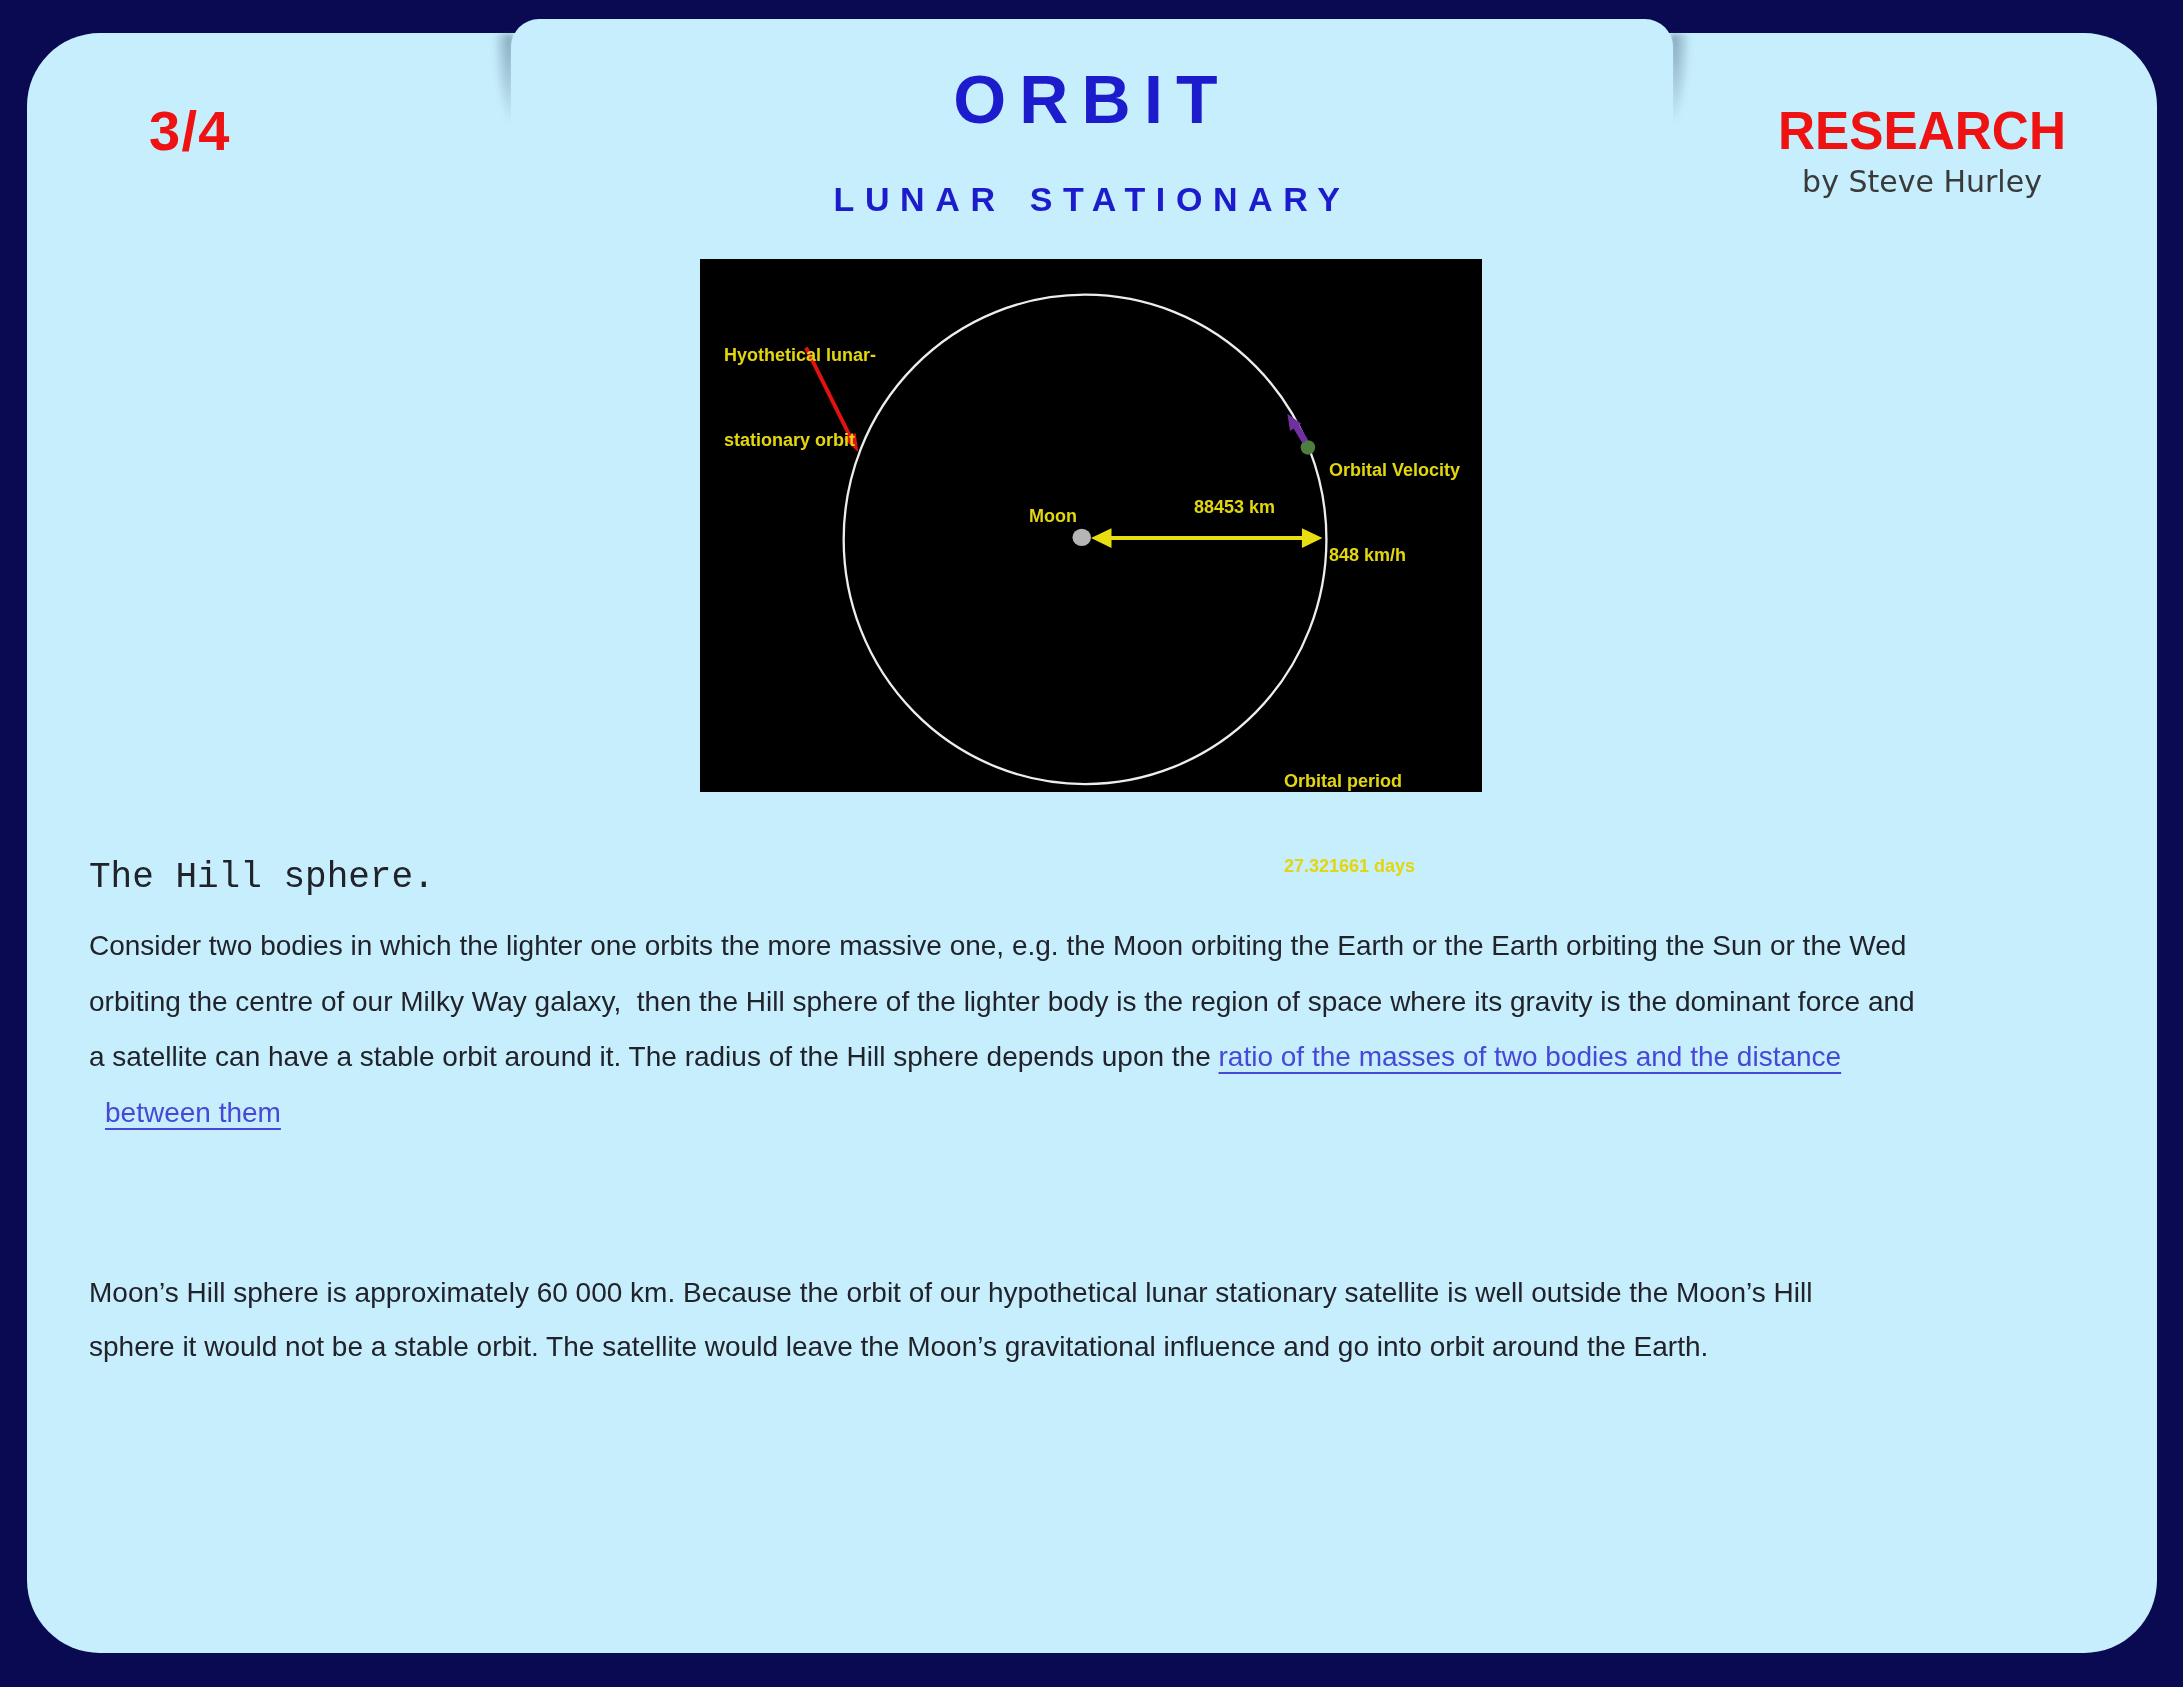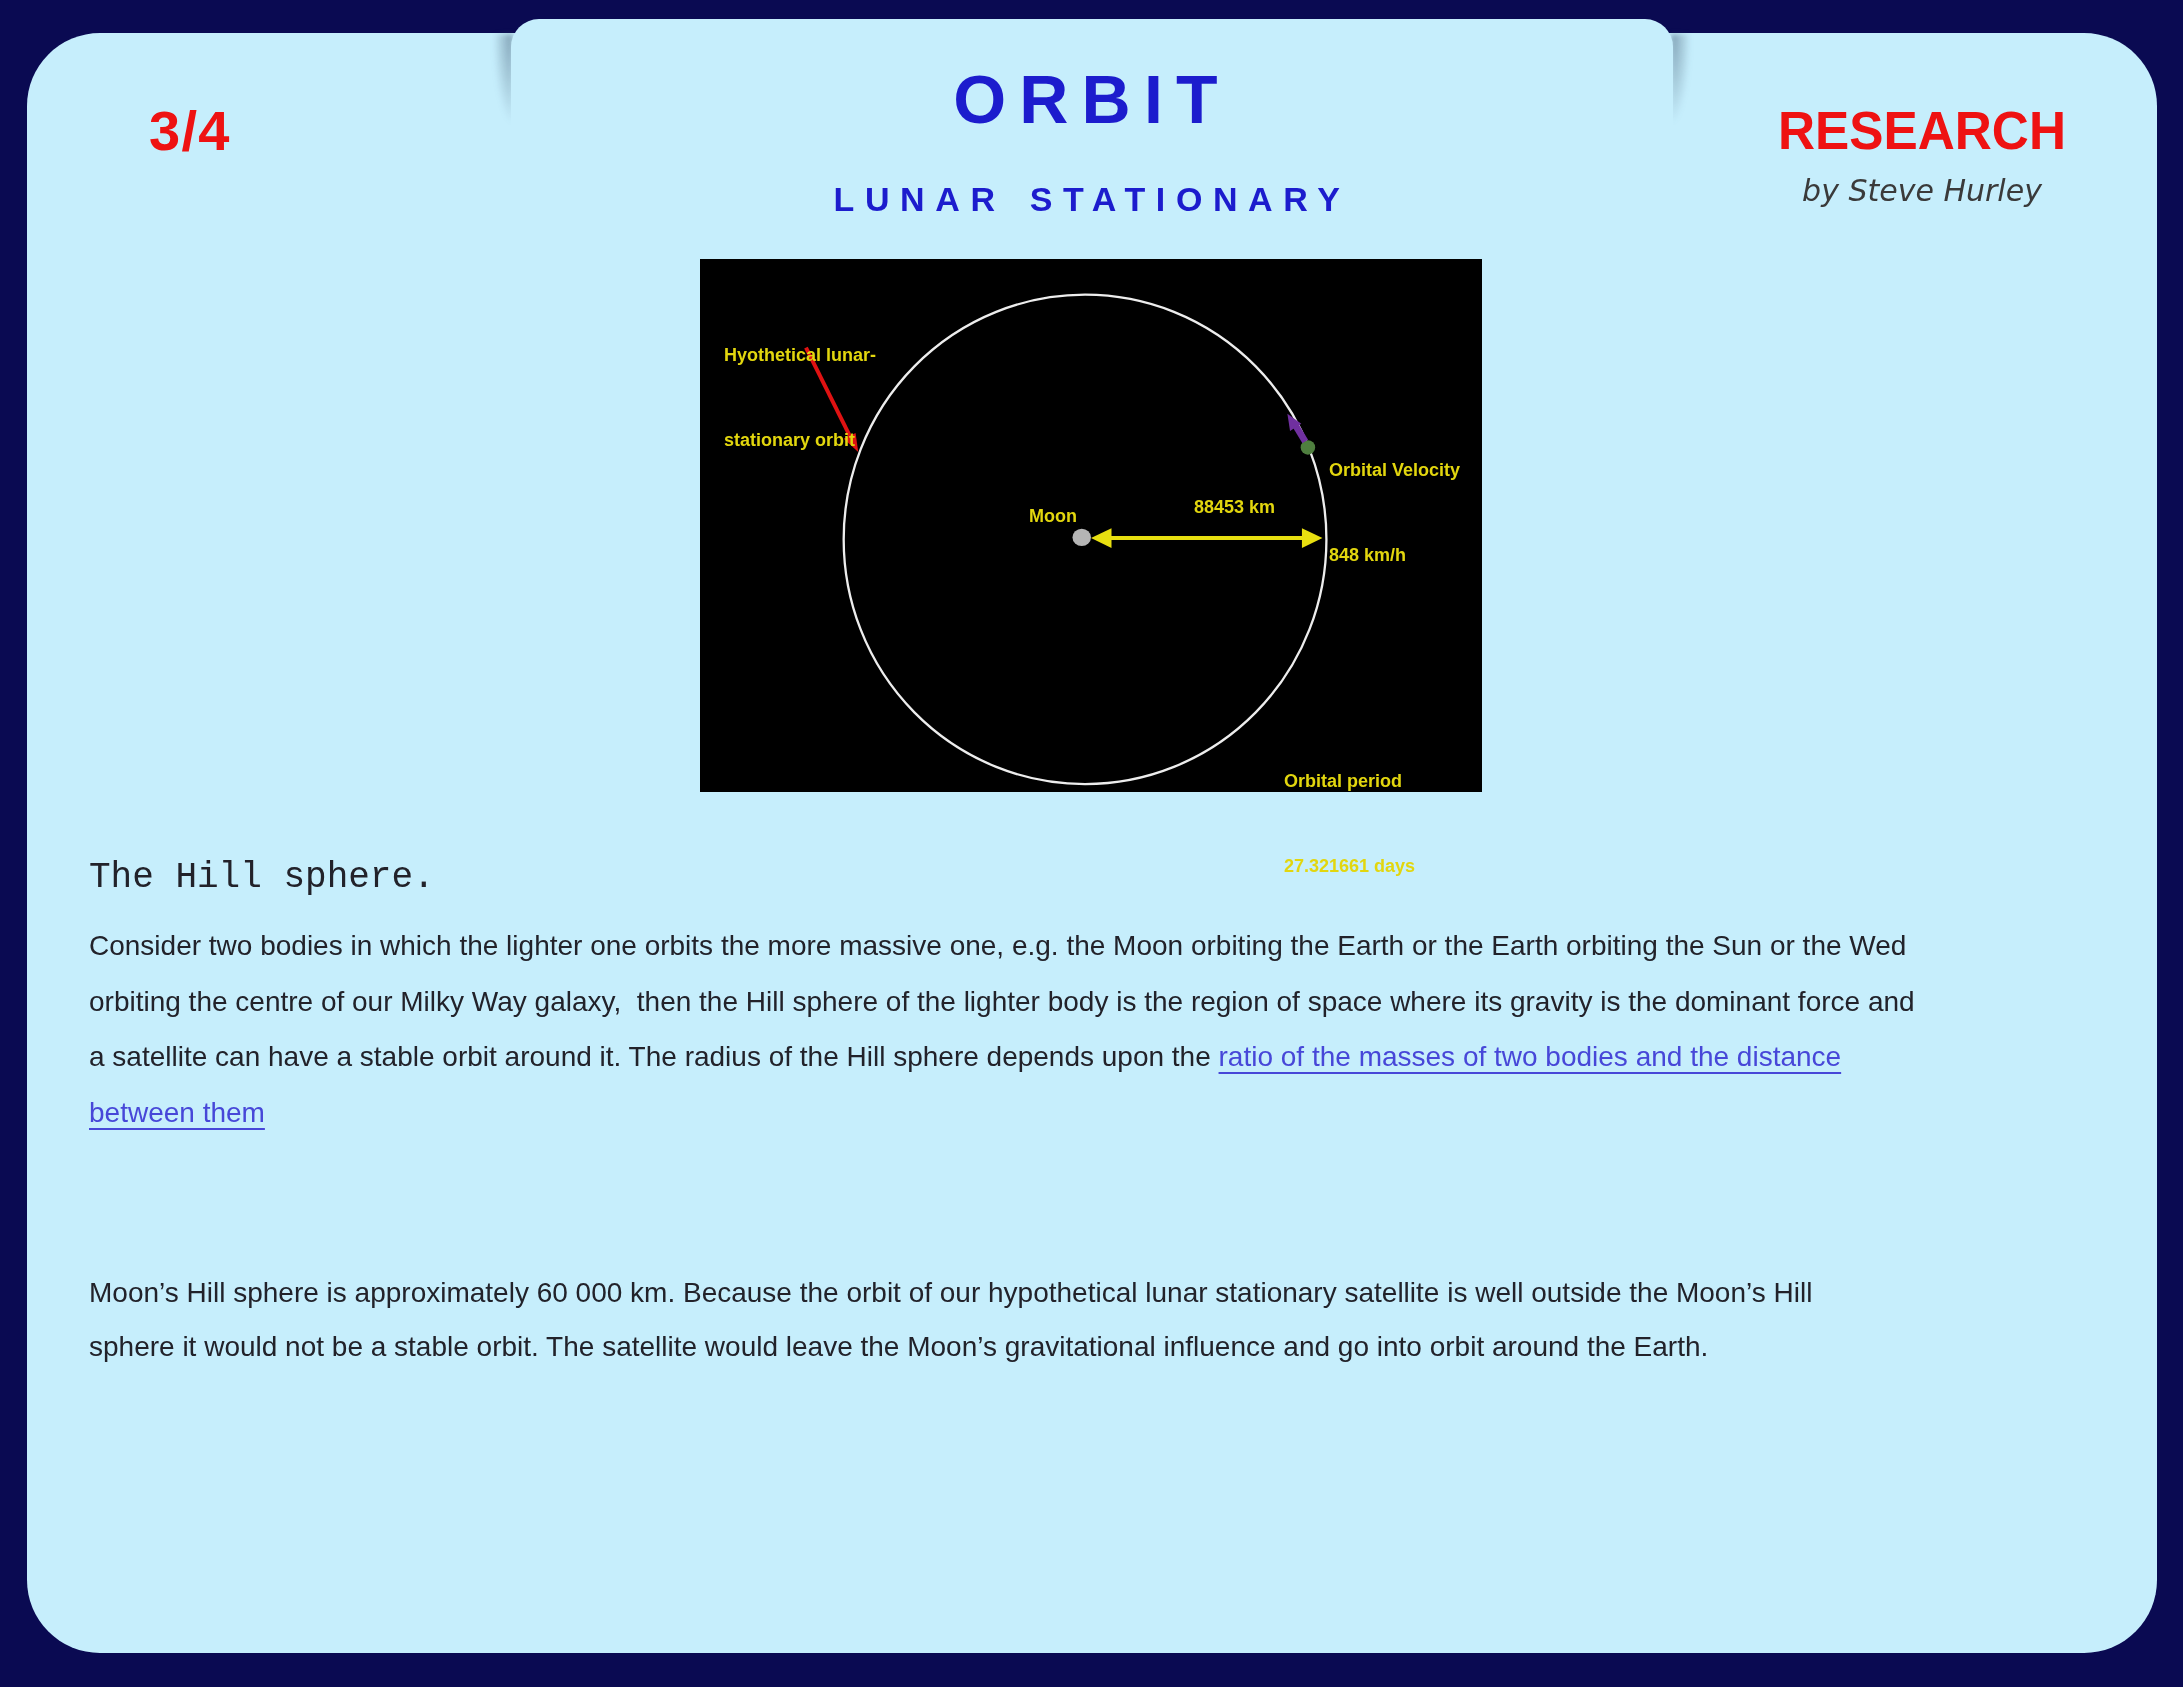--- a/index.html
+++ b/index.html
@@ -16,36 +16,36 @@
        color:#ee1212;letter-spacing:1.3px;}
   .title{position:absolute;left:0;top:22.5px;width:100%;text-align:center;
        font-variant:small-caps;text-transform:lowercase;font-weight:bold;
        font-size:97px;color:#1c1ccd;letter-spacing:13.2px;line-height:1.0;}
   .subtitle{position:absolute;left:0;top:151px;width:100%;text-align:center;
        font-variant:small-caps;text-transform:lowercase;font-weight:bold;
        font-size:49px;color:#1c1ccd;letter-spacing:10.6px;line-height:1.0;}
   .research-block{position:absolute;left:1720px;top:99px;width:404px;text-align:center;}
   .research{font-size:54px;font-weight:bold;color:#ee1212;letter-spacing:0px;
        transform:scaleX(.95);transform-origin:center;}
-  .byline{margin-top:12px;font-size:30px;font-style:italic;color:#3a3a3a;
+  .byline{margin-top:3px;font-size:30px;color:#3a3a3a;
        font-family:"DejaVu Sans",sans-serif;}
   .diagram{position:absolute;left:700px;top:259px;width:782px;height:533px;background:#000;}
   .diagram svg{position:absolute;left:0;top:0;}
   .dlabel{position:absolute;color:#e2d60e;font-size:18px;line-height:28.4px;font-weight:600;
        white-space:pre-wrap;}
   .lbl-orbit{left:24px;top:25px;}
   .lbl-velocity{left:629px;top:140px;}
   .lbl-moon{left:304px;top:243px;width:73px;text-align:right;}
   .lbl-radius{left:463px;top:234px;width:143px;text-align:center;}
   .lbl-period{left:584px;top:451px;}
   .heading{position:absolute;left:89px;top:857px;font-size:36px;color:#22222a;
        font-family:Liberation Mono, monospace;}
   .bodyline{position:absolute;left:89px;font-size:28px;color:#22222a;white-space:pre-wrap;
        font-family:"Liberation Sans",sans-serif;}
-  .p1l1{top:930px;} .p1l2{top:986px;} .p1l3{top:1041px;} .p1l4{top:1097px;}
+  .p1l1{top:930px;} .p1l2{top:986px;} .p1l3{top:1041px;} .p1l4{top:1097px;margin-left:16px;}
   .p2l1{top:1223px;} .p2l2{top:1277px;} .p2l3{top:1331px;}
   .link{color:#4747d8;text-decoration:underline;text-decoration-thickness:2px;
        text-underline-offset:6px;cursor:pointer;}
 </style>
 </head>
 <body>
 
 <div class="page">
 
   <div class="card"></div>

